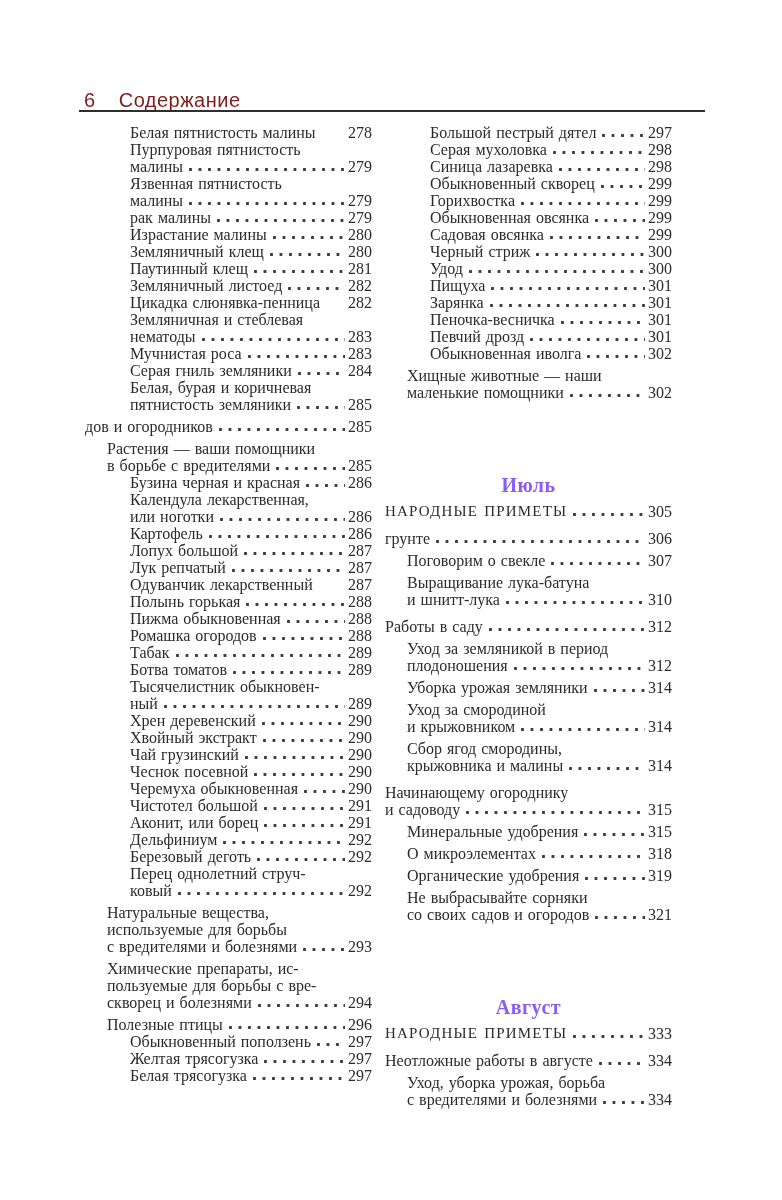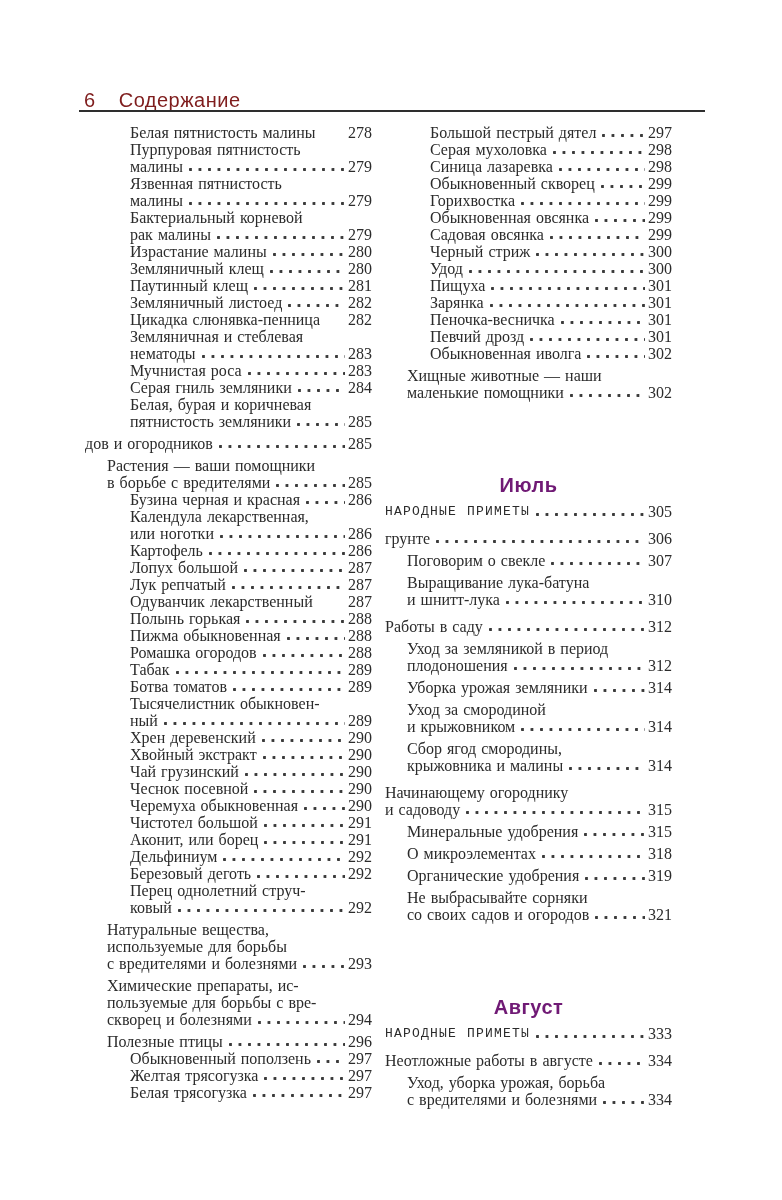--- a/index.html
+++ b/index.html
@@ -29,26 +29,26 @@
     font-size:16px;line-height:17px;word-spacing:1px;
   }
   .txt{flex:0 0 auto;white-space:nowrap;}
   .pg{flex:0 0 auto;}
   .leader{
     flex:1 1 0;min-width:8px;height:9px;margin:0 3px 0 6px;
     background-image:radial-gradient(circle at 1.5px 1.5px,#3a3a3a 1.35px,rgba(0,0,0,0) 1.8px);
     background-size:9.5px 4px;background-repeat:repeat-x;background-position:left bottom 3px;
   }
   .leader.nodots{background:none;}
-  .sc .txt{font-size:13px;letter-spacing:1.2px;font-family:Liberation Mono, monospace;}
+  .sc .txt{font-size:15px;letter-spacing:1.2px;}
   .heading{
     margin-top:72px;margin-bottom:6px;
-    font-family:Liberation Sans, sans-serif;
+    font-family:Liberation Serif, serif;
     font-weight:bold;font-size:20px;line-height:24px;text-align:center;
-    color:#701a75;letter-spacing:0.5px;
+    color:#8b5cf6;letter-spacing:0.5px;
   }
 </style>
 </head>
 <body>
 
 <div class="page">
   <div class="header">
     <span class="hnum">6</span>
     <span class="htitle">Содержание</span>
   </div>
@@ -77,23 +77,20 @@
             <span class="txt">Язвенная пятнистость</span>
           </div>
           <div class="line">
             <span class="txt">малины</span>
             <span class="leader"></span>
             <span class="pg">279</span>
           </div>
         </div>
         <div class="entry lv2">
           <div class="line">
-            <span class="txt">Бактериальный корневой</span>
-          </div>
-          <div class="line">
             <span class="txt">рак малины</span>
             <span class="leader"></span>
             <span class="pg">279</span>
           </div>
         </div>
         <div class="entry lv2">
           <div class="line">
             <span class="txt">Израстание малины</span>
             <span class="leader"></span>
             <span class="pg">280</span>

